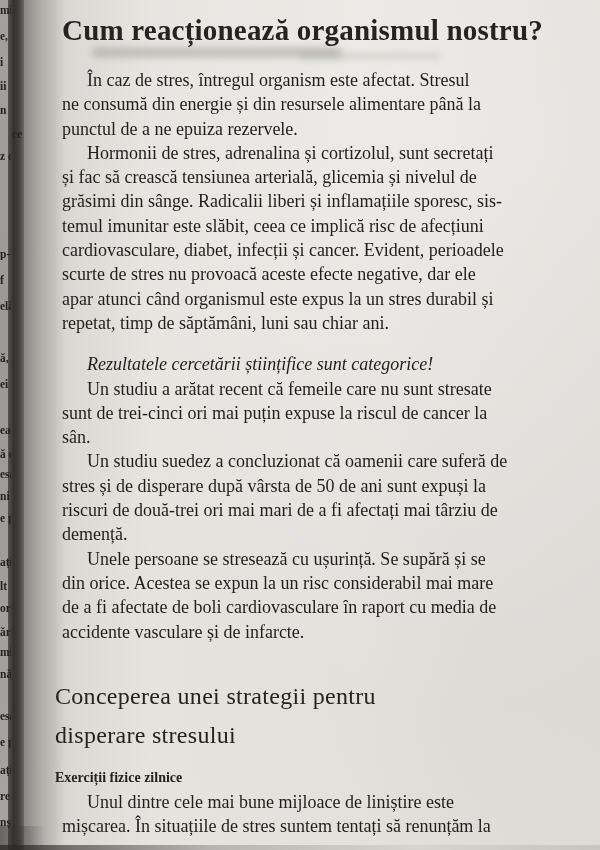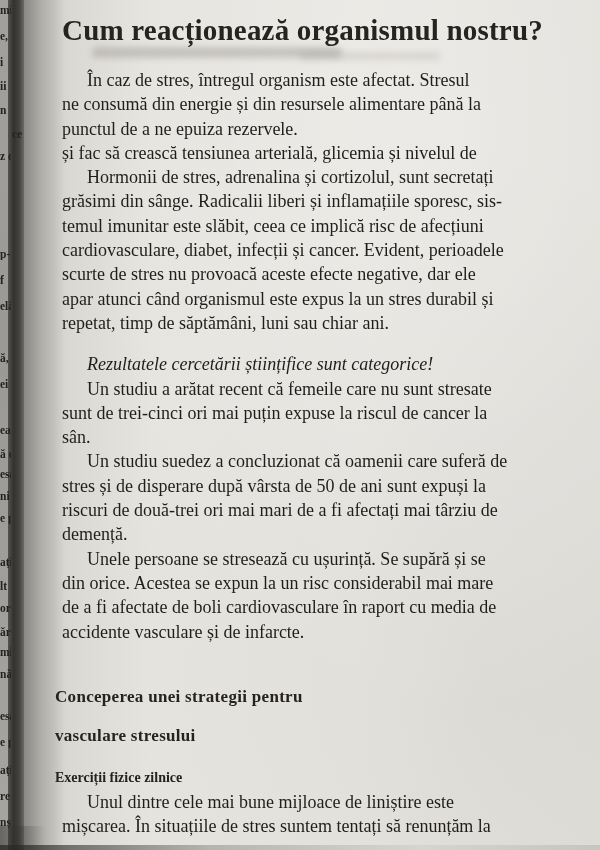--- a/index.html
+++ b/index.html
@@ -62,21 +62,21 @@
     z-index:5;
   }
   .line { white-space:nowrap; }
   .indent { padding-left:25px; }
   .chapter-heading {
     font-size:29px; font-weight:bold; line-height:28px;
     letter-spacing:0.2px; color:#262420; margin:0 0 24px 0;
   }
   .note-line { font-style:italic; margin-top:17px; }
   .section-heading {
-    font-size:17px; font-weight:bold; line-height:39px;
+    font-size:24px; font-weight:normal; line-height:39px;
     color:#26231f; letter-spacing:0.3px; margin:33px 0 0 -7px;
   }
   .subsection-heading {
     font-size:14px; font-weight:bold; line-height:25px;
     color:#24221e; margin:10px 0 0 -7px;
   }
 </style>
 </head>
 <body>
 
@@ -125,22 +125,22 @@
 
     <h1 class="chapter-heading">Cum reacționează organismul nostru?</h1>
 
     <div>
       <div class="line indent">În caz de stres, întregul organism este afectat. Stresul</div>
       <div class="line">ne consumă din energie și din resursele alimentare până la</div>
       <div class="line">punctul de a ne epuiza rezervele.</div>
     </div>
 
     <div>
+      <div class="line indent">Hormonii de stres, adrenalina și cortizolul, sunt secretați</div>
       <div class="line">și fac să crească tensiunea arterială, glicemia și nivelul de</div>
-      <div class="line indent">Hormonii de stres, adrenalina și cortizolul, sunt secretați</div>
       <div class="line">grăsimi din sânge. Radicalii liberi și inflamațiile sporesc, sis-</div>
       <div class="line">temul imunitar este slăbit, ceea ce implică risc de afecțiuni</div>
       <div class="line">cardiovasculare, diabet, infecții și cancer. Evident, perioadele</div>
       <div class="line">scurte de stres nu provoacă aceste efecte negative, dar ele</div>
       <div class="line">apar atunci când organismul este expus la un stres durabil și</div>
       <div class="line">repetat, timp de săptămâni, luni sau chiar ani.</div>
     </div>
 
     <div class="line indent note-line">Rezultatele cercetării științifice sunt categorice!</div>
 
@@ -159,21 +159,21 @@
 
     <div>
       <div class="line indent">Unele persoane se stresează cu ușurință. Se supără și se</div>
       <div class="line">din orice. Acestea se expun la un risc considerabil mai mare</div>
       <div class="line">de a fi afectate de boli cardiovasculare în raport cu media de</div>
       <div class="line">accidente vasculare și de infarcte.</div>
     </div>
 
     <div class="section-heading">
       <div class="line">Conceperea unei strategii pentru</div>
-      <div class="line">vasculare stresului</div>
+      <div class="line">disperare stresului</div>
     </div>
 
     <div class="subsection-heading line">Exerciții fizice zilnice</div>
 
     <div>
       <div class="line indent">Unul dintre cele mai bune mijloace de liniștire este</div>
       <div class="line">mișcarea. În situațiile de stres suntem tentați să renunțăm la</div>
     </div>
 
   </div>

